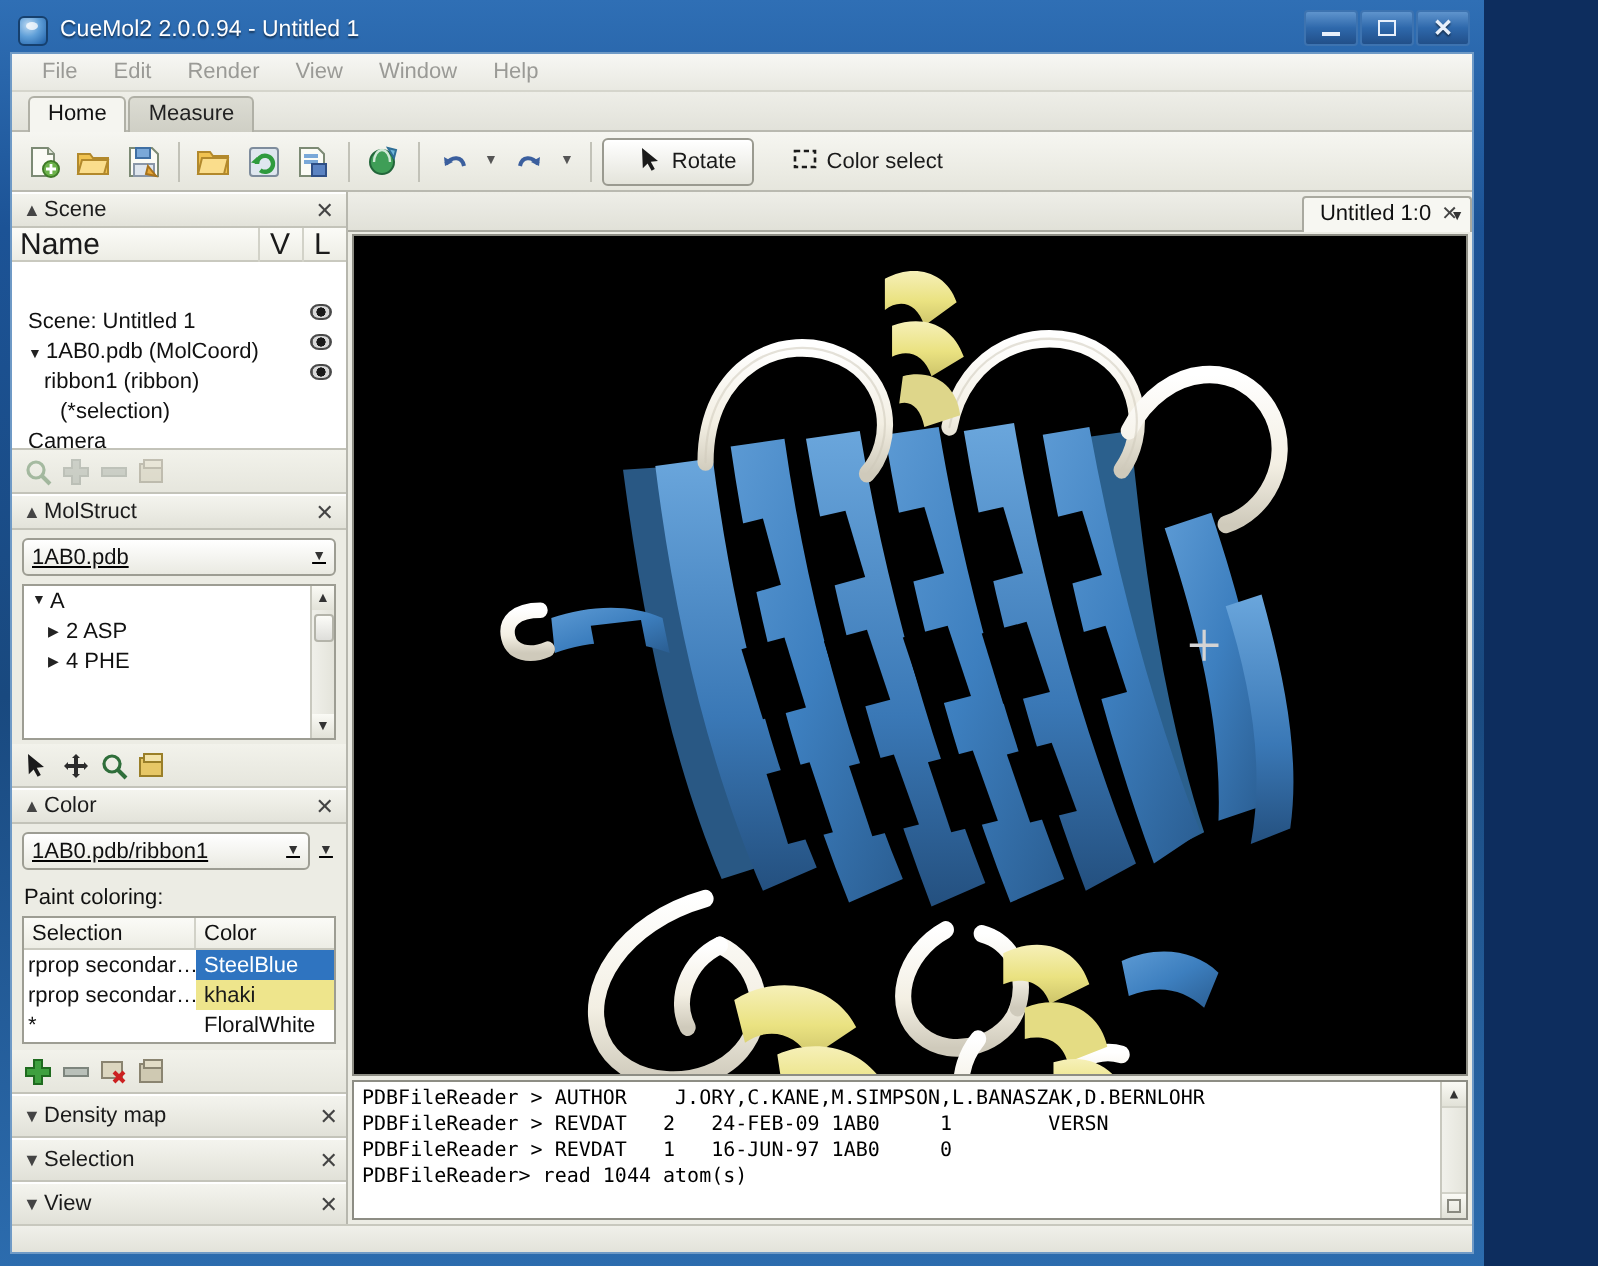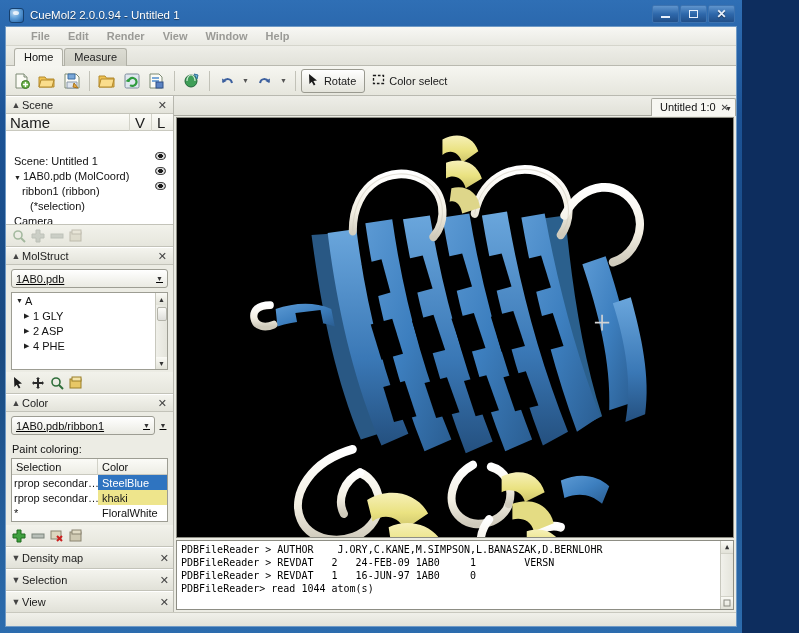--- a/index.html
+++ b/index.html
@@ -70,23 +70,22 @@
     border: 1px solid #6f9ac6;
     display: flex; flex-direction: column;
     overflow: hidden;
   }
 
   
   .menubar {
     height: 19px; flex: 0 0 19px;
     background: linear-gradient(180deg,#f7f7f4 0%,#e9e9e2 100%);
     display: flex; align-items: center;
-    padding-left: 16px;
+    padding-left: 6px;
     border-bottom: 1px solid #d5d5cc;
-    font-weight: bold;
   }
   .menu-item {
     padding: 1px 9px;
     color: #9a9a96;
     font-size: 11px;
   }
 
   
   .ribbon-tabs {
     height: 20px; flex: 0 0 20px;
@@ -136,21 +135,21 @@
   }
   .tb-split {
     display: flex; align-items: center;
     height: 24px;
   }
   .tb-caret {
     font-size: 7px; color: #555; padding: 0 3px;
   }
   .tb-toggle {
     display: flex; align-items: center; gap: 4px;
-    height: 24px; padding: 0 8px 0 5px;
+    height: 24px; padding: 0 8px 0 17px;
     border-radius: 3px;
     font-size: 11px; color: #1a1a1a;
   }
   .tb-toggle.pressed {
     border: 1px solid #9a9a90;
     background: linear-gradient(180deg,#ffffff 0%,#e4e4db 100%);
     box-shadow: inset 0 1px 0 #fff;
   }
   .tb-toggle.flat { border: 1px solid transparent; }
 
@@ -590,24 +589,20 @@
           <div class="combo-wrap">
             <div class="combo">
               <span class="cval">1AB0.pdb</span>
               <span class="carr">▼</span>
             </div>
           </div>
           <div class="res-list">
             <div class="res-row">
               <span class="tri">▼</span>
                 <span>A</span>
-            </div>
-            <div class="res-row" style="padding-left:12px">
-              <span class="tri">▶</span>
-                <span>1 GLY</span>
             </div>
             <div class="res-row" style="padding-left:12px">
               <span class="tri">▶</span>
                 <span>2 ASP</span>
             </div>
             <div class="res-row" style="padding-left:12px">
               <span class="tri">▶</span>
                 <span>4 PHE</span>
             </div>
             <div class="vscroll">

